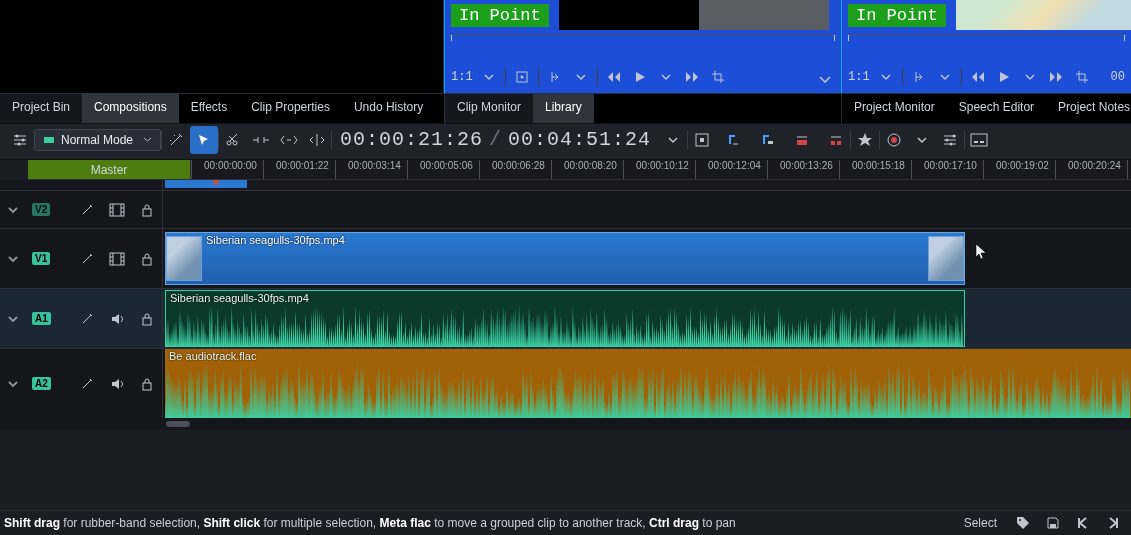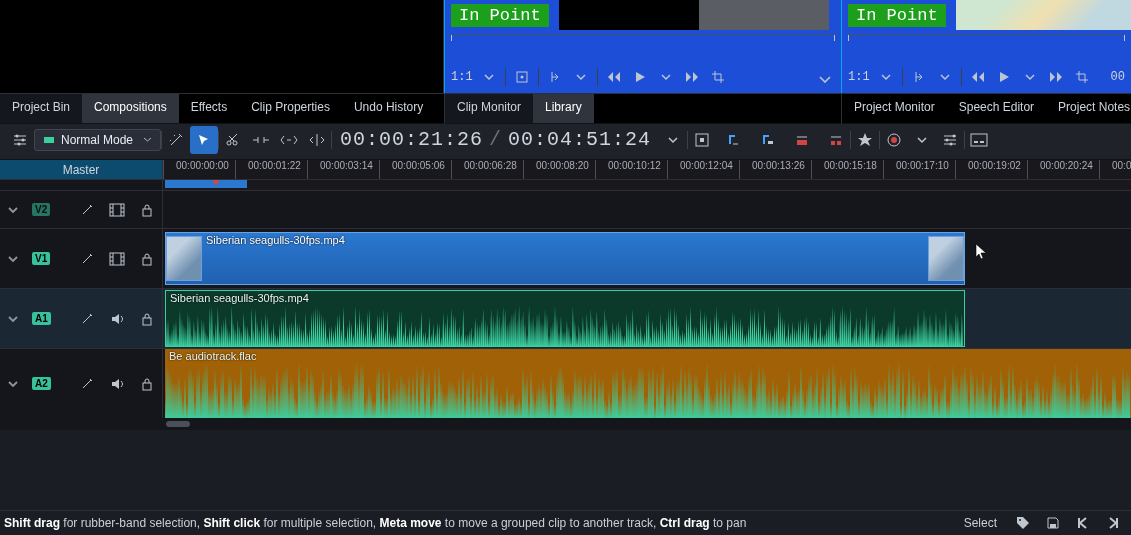--- a/index.html
+++ b/index.html
@@ -94,22 +94,23 @@
   .timecode {
     font-family:"Courier New",monospace; font-size:20px;
     color:#cfd5de; letter-spacing:1px; padding:0 8px;
   }
   .timecode .sep-slash { color:#6a7080; padding:0 6px; }
   .cluster { display:flex; align-items:center; gap:6px; }
   .cluster + .cluster { margin-left:4px; }
 
   
   .ruler-row {
-    display:flex; height:20px; background:#0c4a6e;
+    display:flex; height:20px; background:#4d7c0f;
     border-bottom:1px solid #2c2f36;
+    margin-left:28px;
   }
   .ruler-head {
     width:163px; text-align:center; line-height:20px;
     font-size:12px; color:#cfd5de; border-right:1px solid #2c2f36;
   }
   .ruler {
     flex:1; position:relative; overflow:hidden;
     background:#19191d;
   }
   .ruler-tick {
@@ -666,21 +667,21 @@
 </div>
 
 <div class="scroll-stub">
   <div class="thumb"></div>
 </div>
 
 <div class="status">
   <span>
     <span class="hl">Shift drag</span><span> for rubber-band selection, </span>
     <span class="hl">Shift click</span><span> for multiple selection, </span>
-    <span class="hl">Meta move</span><span> to move a grouped clip to another track, </span>
+    <span class="hl">Meta flac</span><span> to move a grouped clip to another track, </span>
     <span class="hl">Ctrl drag</span><span> to pan</span>
   </span>
   <div class="right">
     <span style="padding-right:10px">Select</span>
     <span class="tool-btn">
       <svg width="14" height="14" viewBox="0 0 14 14">
           <path d="M1 1h6l6 6-6 6-6-6z" fill="currentColor"></path>
           <circle cx="4" cy="4" r="1" fill="#1a1d23"></circle>
         </svg>
     </span>

